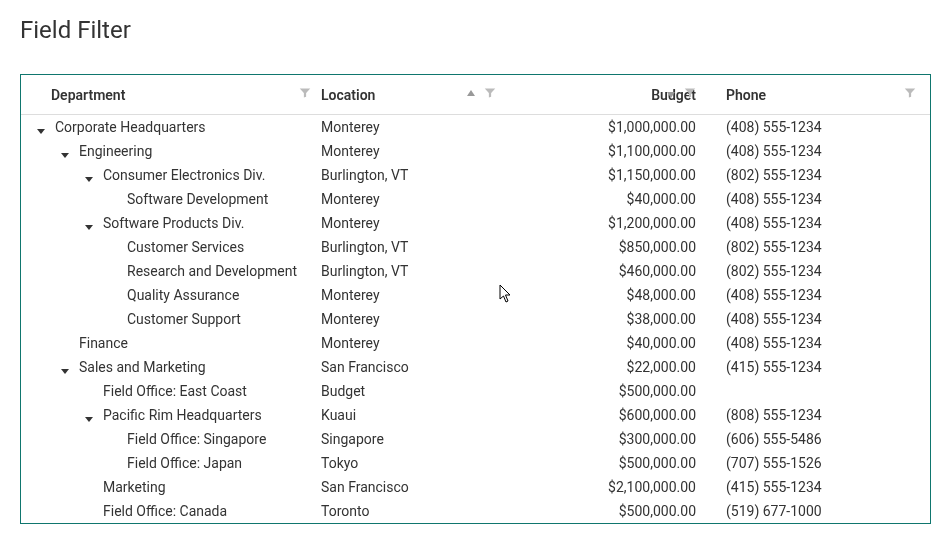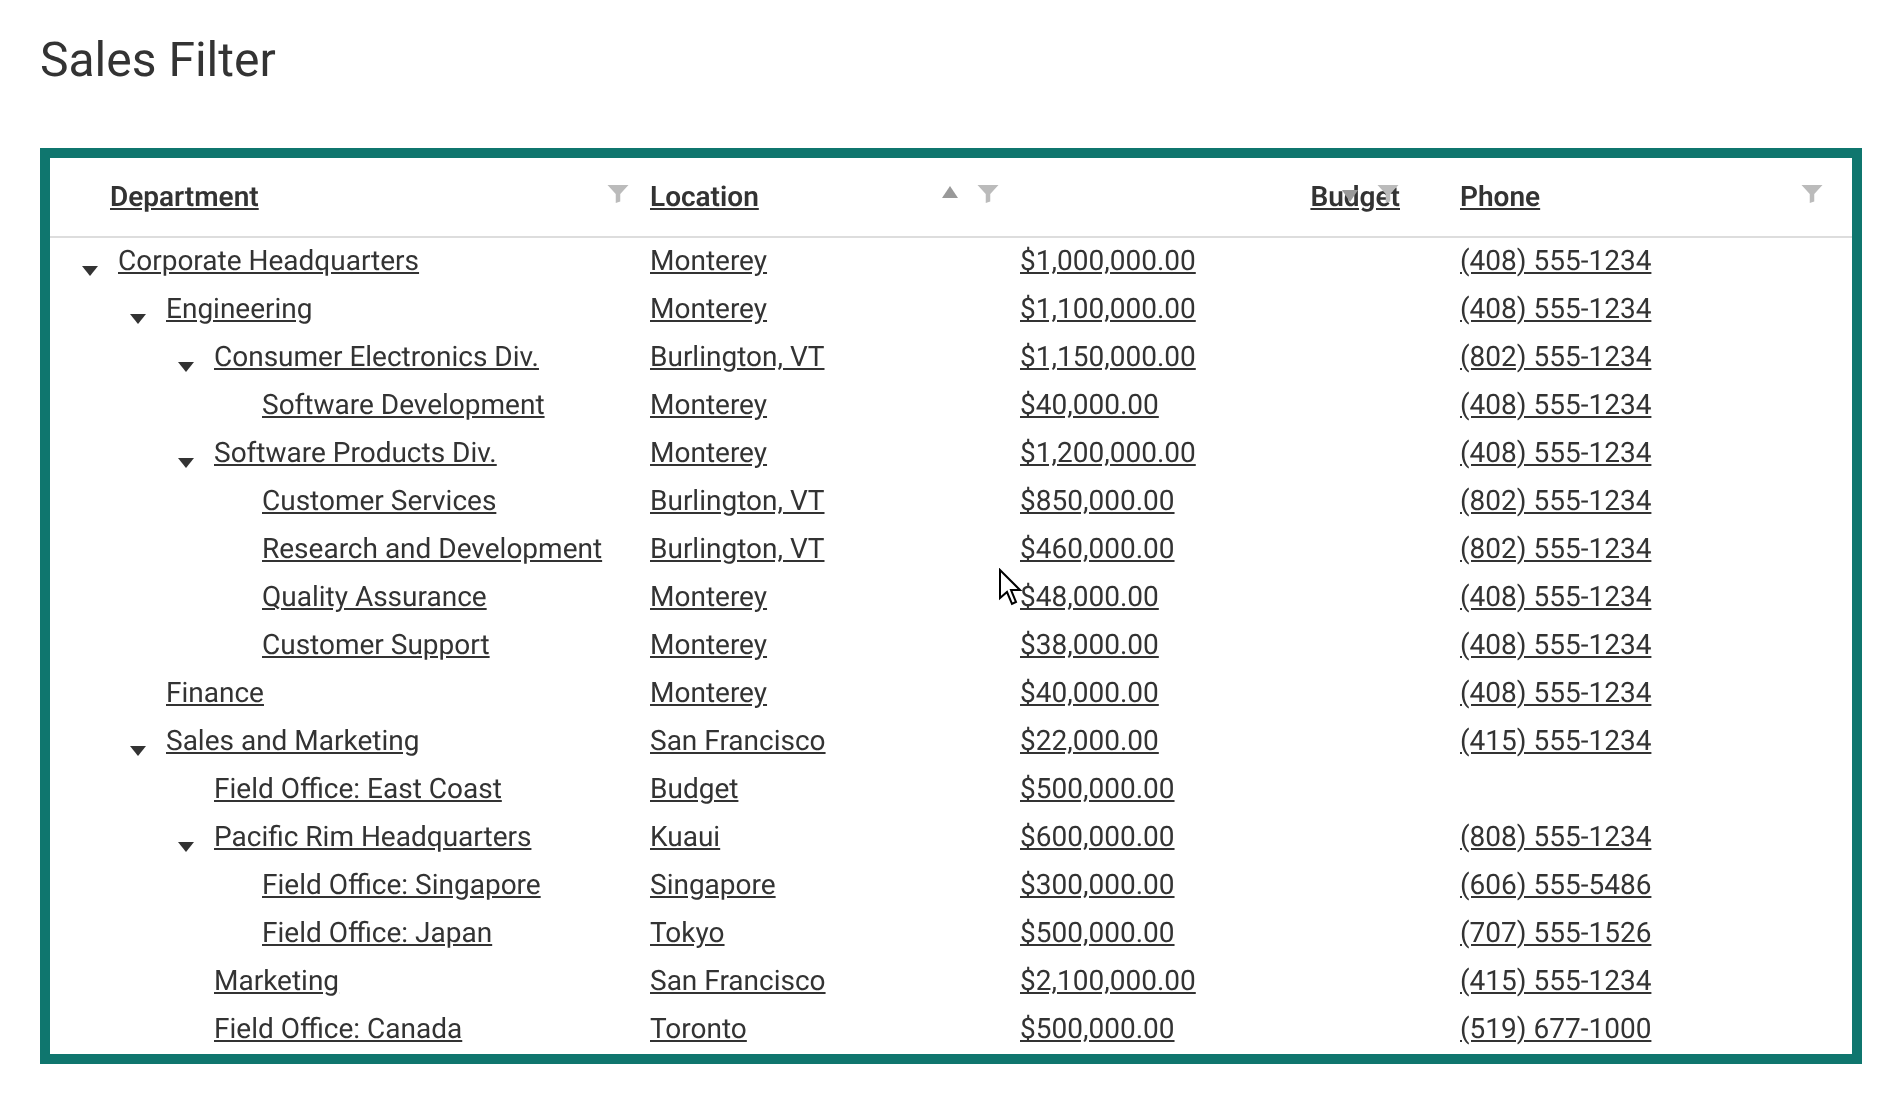--- a/index.html
+++ b/index.html
@@ -15,23 +15,22 @@
     position: relative;
   }
   .container { padding: 16px 20px 0 20px; }
   .title {
     font-size: 24px;
     font-weight: 400;
     color: #333;
     margin: 0 0 30px 0;
   }
   .grid {
-    border: 5px solid #0f766e;
+    border: 1px solid #0f766e;
     width: 100%;
-    text-decoration: underline;
   }
   .grid-header {
     display: flex;
     border-bottom: 1px solid #ddd;
     height: 40px;
     align-items: center;
     color: #333;
     font-weight: 600;
   }
   .col-dept { flex: 0 0 300px; display:flex; align-items:center; padding-left: 30px; position:relative; }
@@ -51,21 +50,21 @@
 
   .grid-body { }
   .row {
     display:flex;
     height: 24px;
     align-items: center;
     color: #333;
   }
   .cell-dept { flex: 0 0 300px; display:flex; align-items:flex-end; }
   .cell-loc  { flex: 0 0 185px; }
-  .cell-bud  { flex: 0 0 200px; padding-right:10px; }
+  .cell-bud  { flex: 0 0 200px; text-align:right; padding-right:10px; }
   .cell-phone{ flex: 1 1 auto; padding-left:20px; }
   .expander {
     width: 16px;
     display:inline-flex;
     justify-content:center;
     align-items:center;
     cursor:pointer;
     color:#333;
     font-size:10px;
   }
@@ -82,21 +81,21 @@
     left:499px;
     top:284px;
     pointer-events:none;
   }
   .cursor svg { width:14px; height:20px; }
 </style>
 </head>
 <body>
 
 <div class="container">
-  <h1 class="title">Sales Filter</h1>
+  <h1 class="title">Field Filter</h1>
 
   <div class="grid">
     <div class="grid-header">
 
       <div class="col-dept">
         <span>Department</span>
         <span class="hdr-icon filter">
           <svg class="funnel" viewBox="0 0 16 16">
               <path d="M1 2h14l-5.5 6v5l-3 1v-6z"></path>
             </svg>

